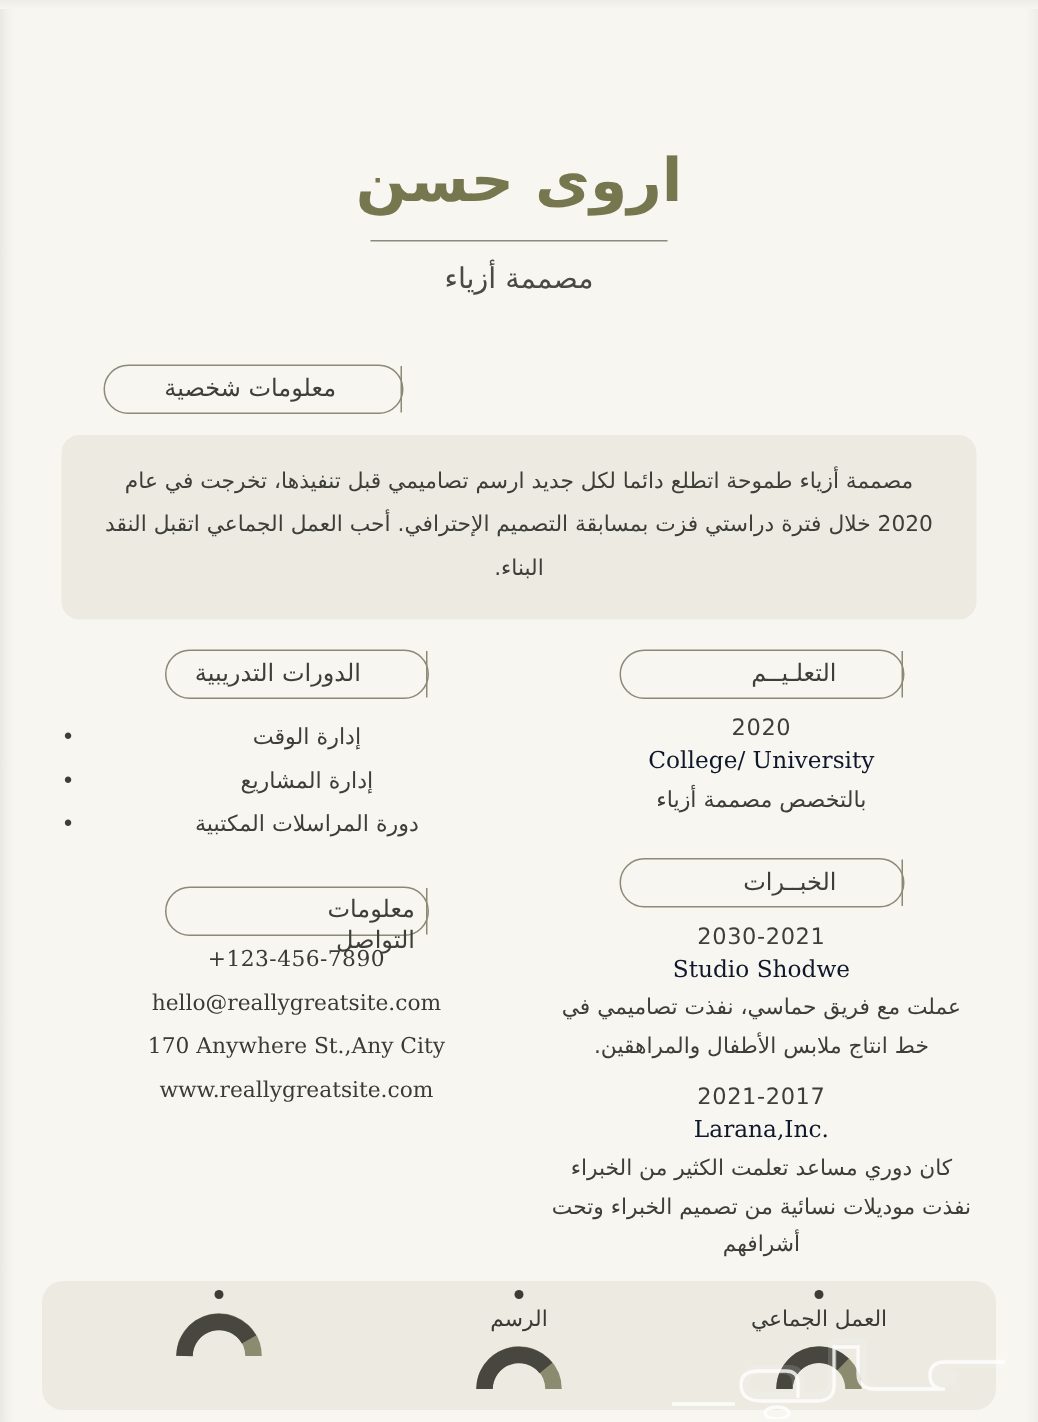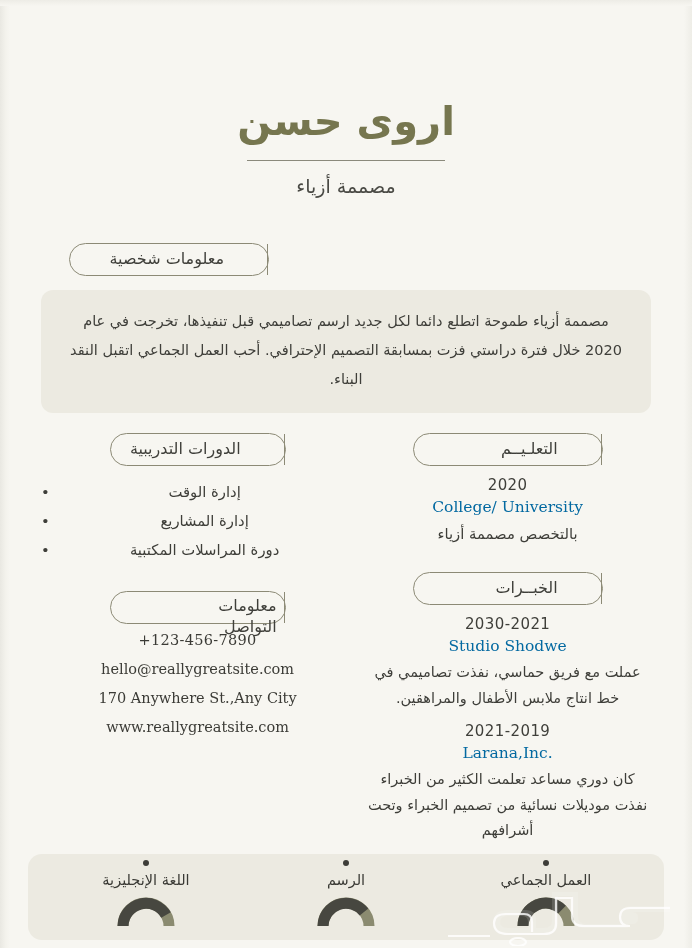--- a/index.html
+++ b/index.html
@@ -137,21 +137,21 @@
   .entry-date {
     font-size: 15px;
     color: #3f3f3a;
     letter-spacing: 0.4px;
     margin-bottom: 4px;
     direction: ltr;
   }
   .entry-org {
     font-family: "DejaVu Serif", "Liberation Serif", serif;
     font-size: 15.5px;
-    color: #0369a1;
+    color: #0f172a;
     margin-bottom: 5px;
     direction: ltr;
   }
   .entry-desc {
     font-size: 14.5px;
     line-height: 1.78;
     color: #3e3e39;
     text-align: center;
   }
 
@@ -304,21 +304,21 @@
           </div>
         </div>
 
         <div class="entry">
           <div class="entry-date">2030-2021</div>
           <div class="entry-org">Studio Shodwe</div>
           <div class="entry-desc">عملت مع فريق حماسي، نفذت تصاميمي في خط انتاج ملابس الأطفال والمراهقين.</div>
         </div>
 
         <div class="entry">
-          <div class="entry-date">2021-2019</div>
+          <div class="entry-date">2021-2017</div>
           <div class="entry-org">Larana,Inc.</div>
           <div class="entry-desc">كان دوري مساعد تعلمت الكثير من الخبراء نفذت موديلات نسائية من تصميم الخبراء وتحت أشرافهم</div>
         </div>
       </div>
 
       <div class="skills-block">
         <div class="pill-wrap-right" style="justify-content:center;">
           <div class="pill">
             <div class="pill-tail"></div>
             <div class="pill-label">المهــارات</div>
@@ -377,21 +377,20 @@
       <div class="skill-dot"></div>
       <div class="skill-name">الرسم</div>
       <svg class="gauge" viewBox="0 0 62 34">
         <path d="M8 32 A23 23 0 0 1 54 32" fill="none" stroke="#8b8b70" stroke-width="11"></path>
         <path d="M8 32 A23 23 0 0 1 49 18" fill="none" stroke="#474740" stroke-width="11"></path>
       </svg>
     </div>
 
     <div class="skill">
       <div class="skill-dot"></div>
-      <div class="skill-name">اللغة الإنجليزية</div>
       <svg class="gauge" viewBox="0 0 62 34">
         <path d="M8 32 A23 23 0 0 1 54 32" fill="none" stroke="#8b8b70" stroke-width="11"></path>
         <path d="M8 32 A23 23 0 0 1 51 21" fill="none" stroke="#474740" stroke-width="11"></path>
       </svg>
     </div>
 
   </div>
 
 </div>
 

